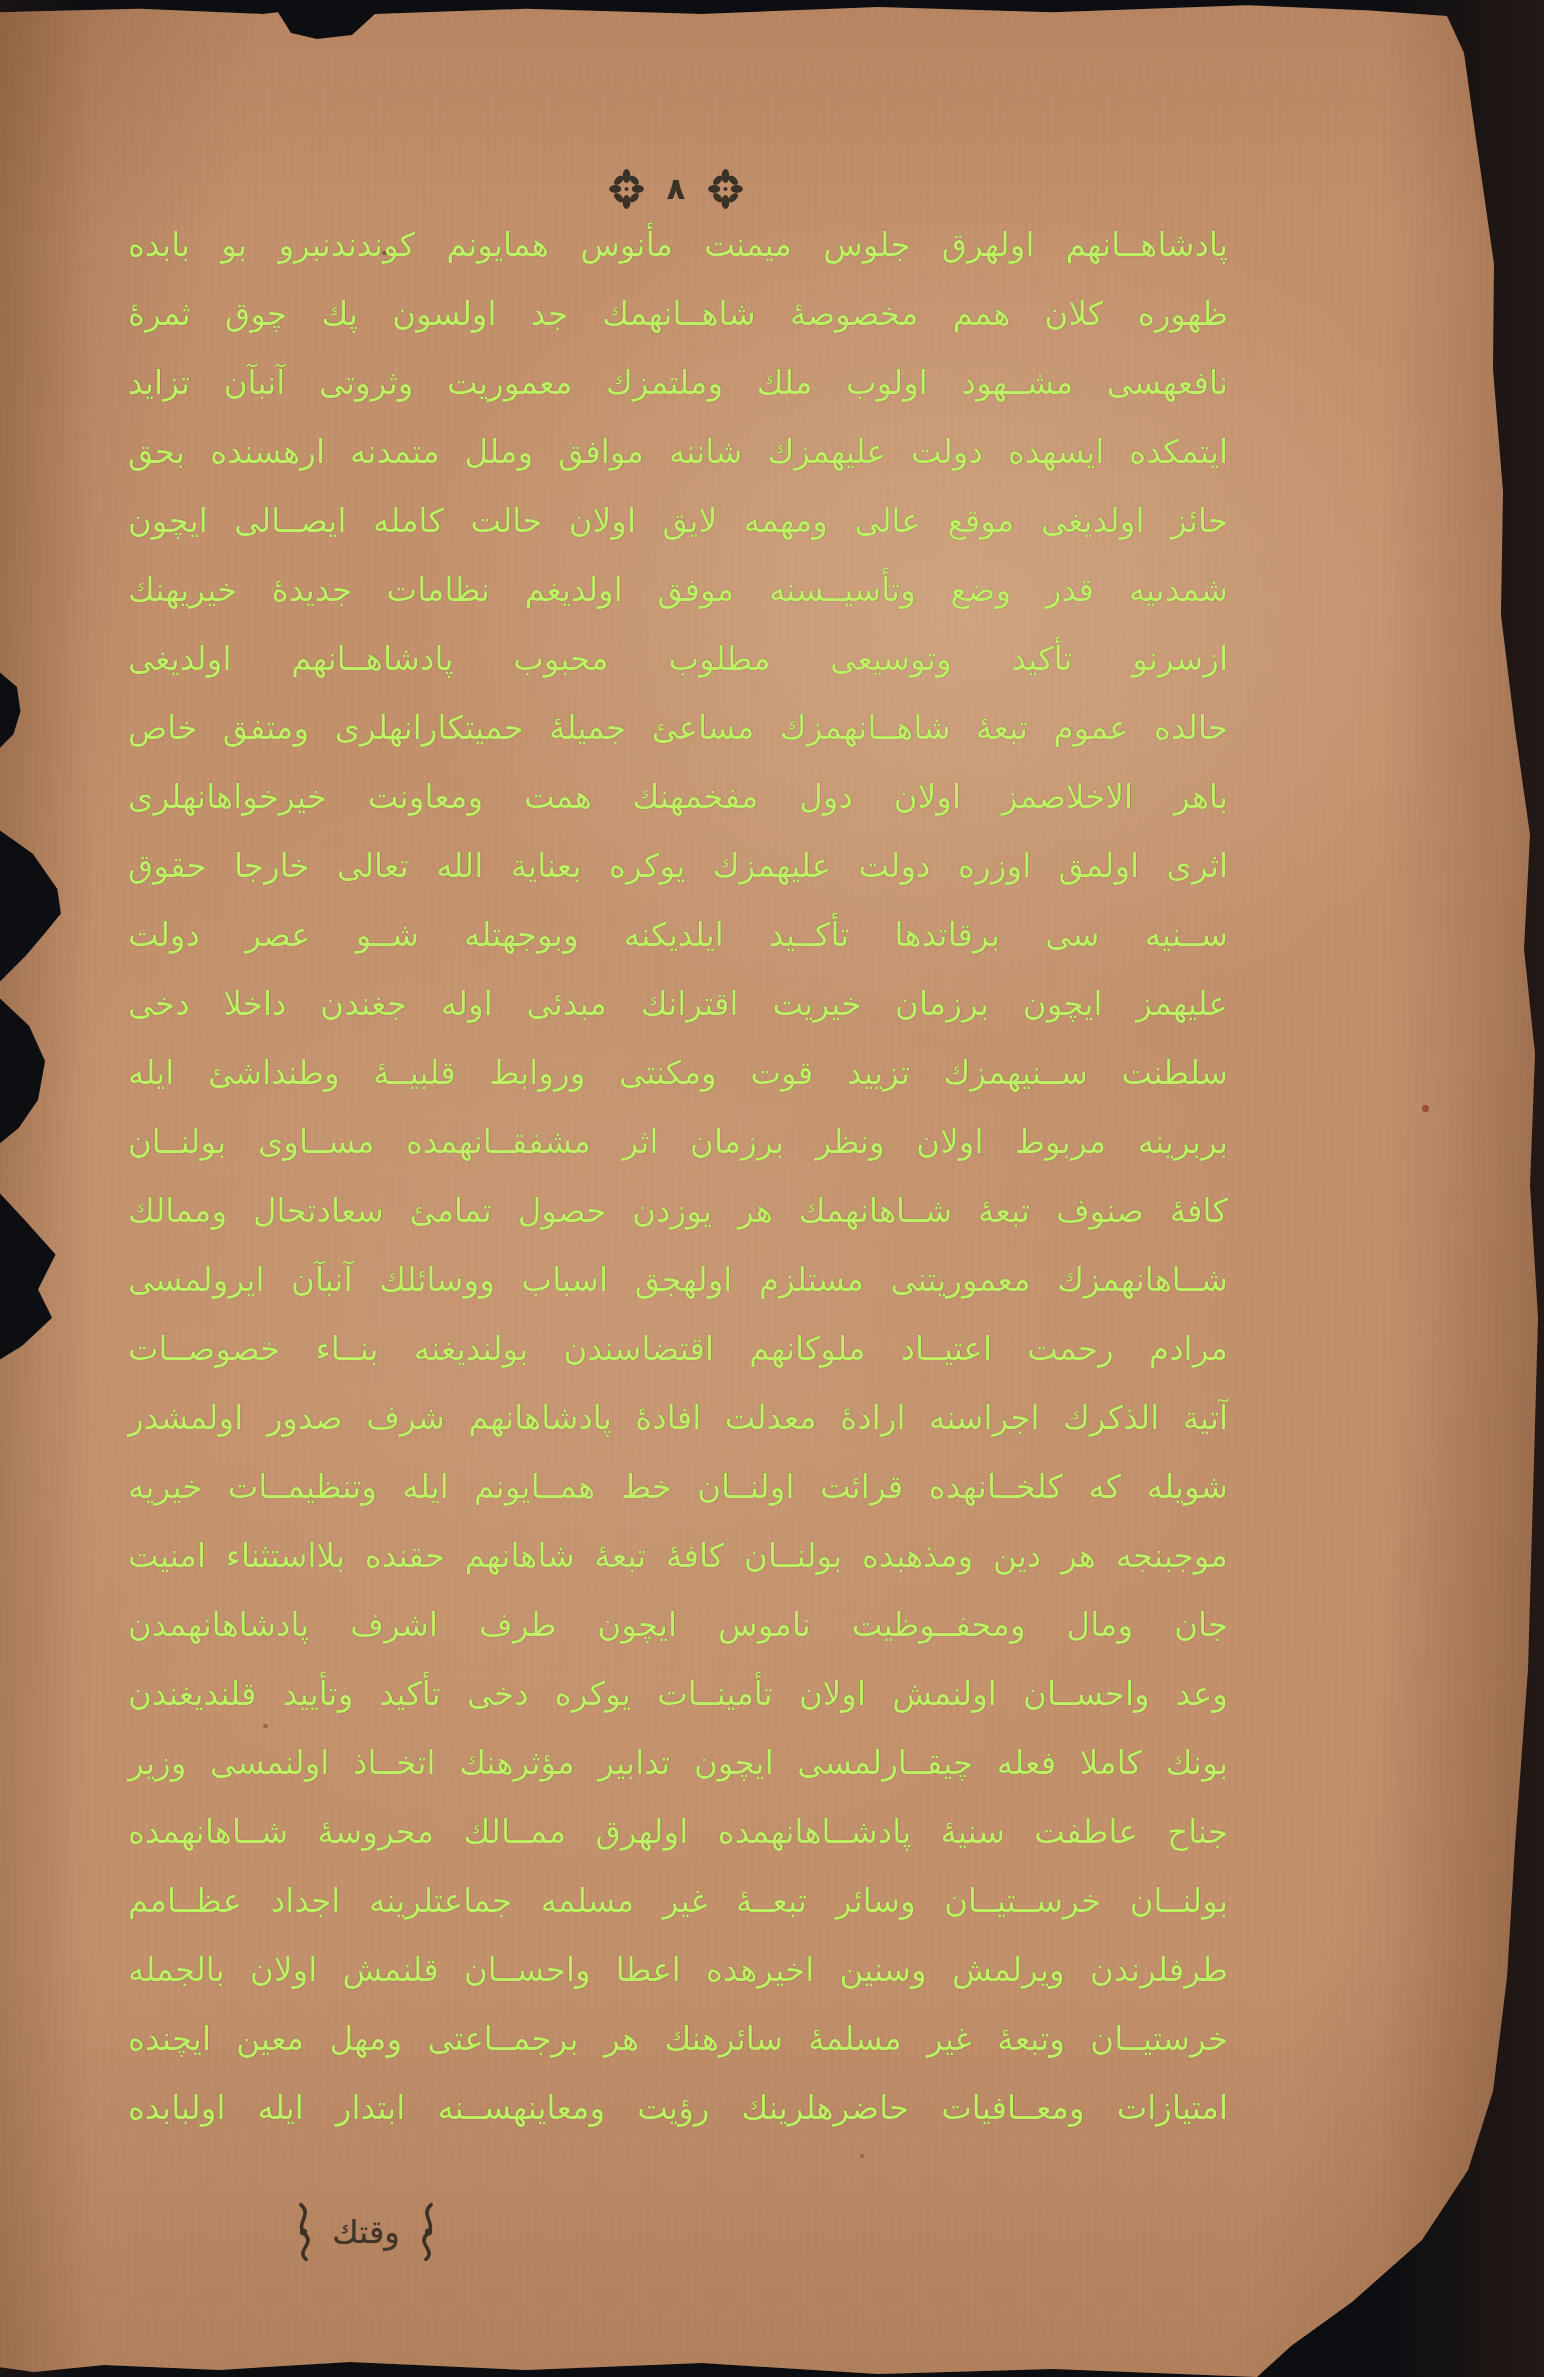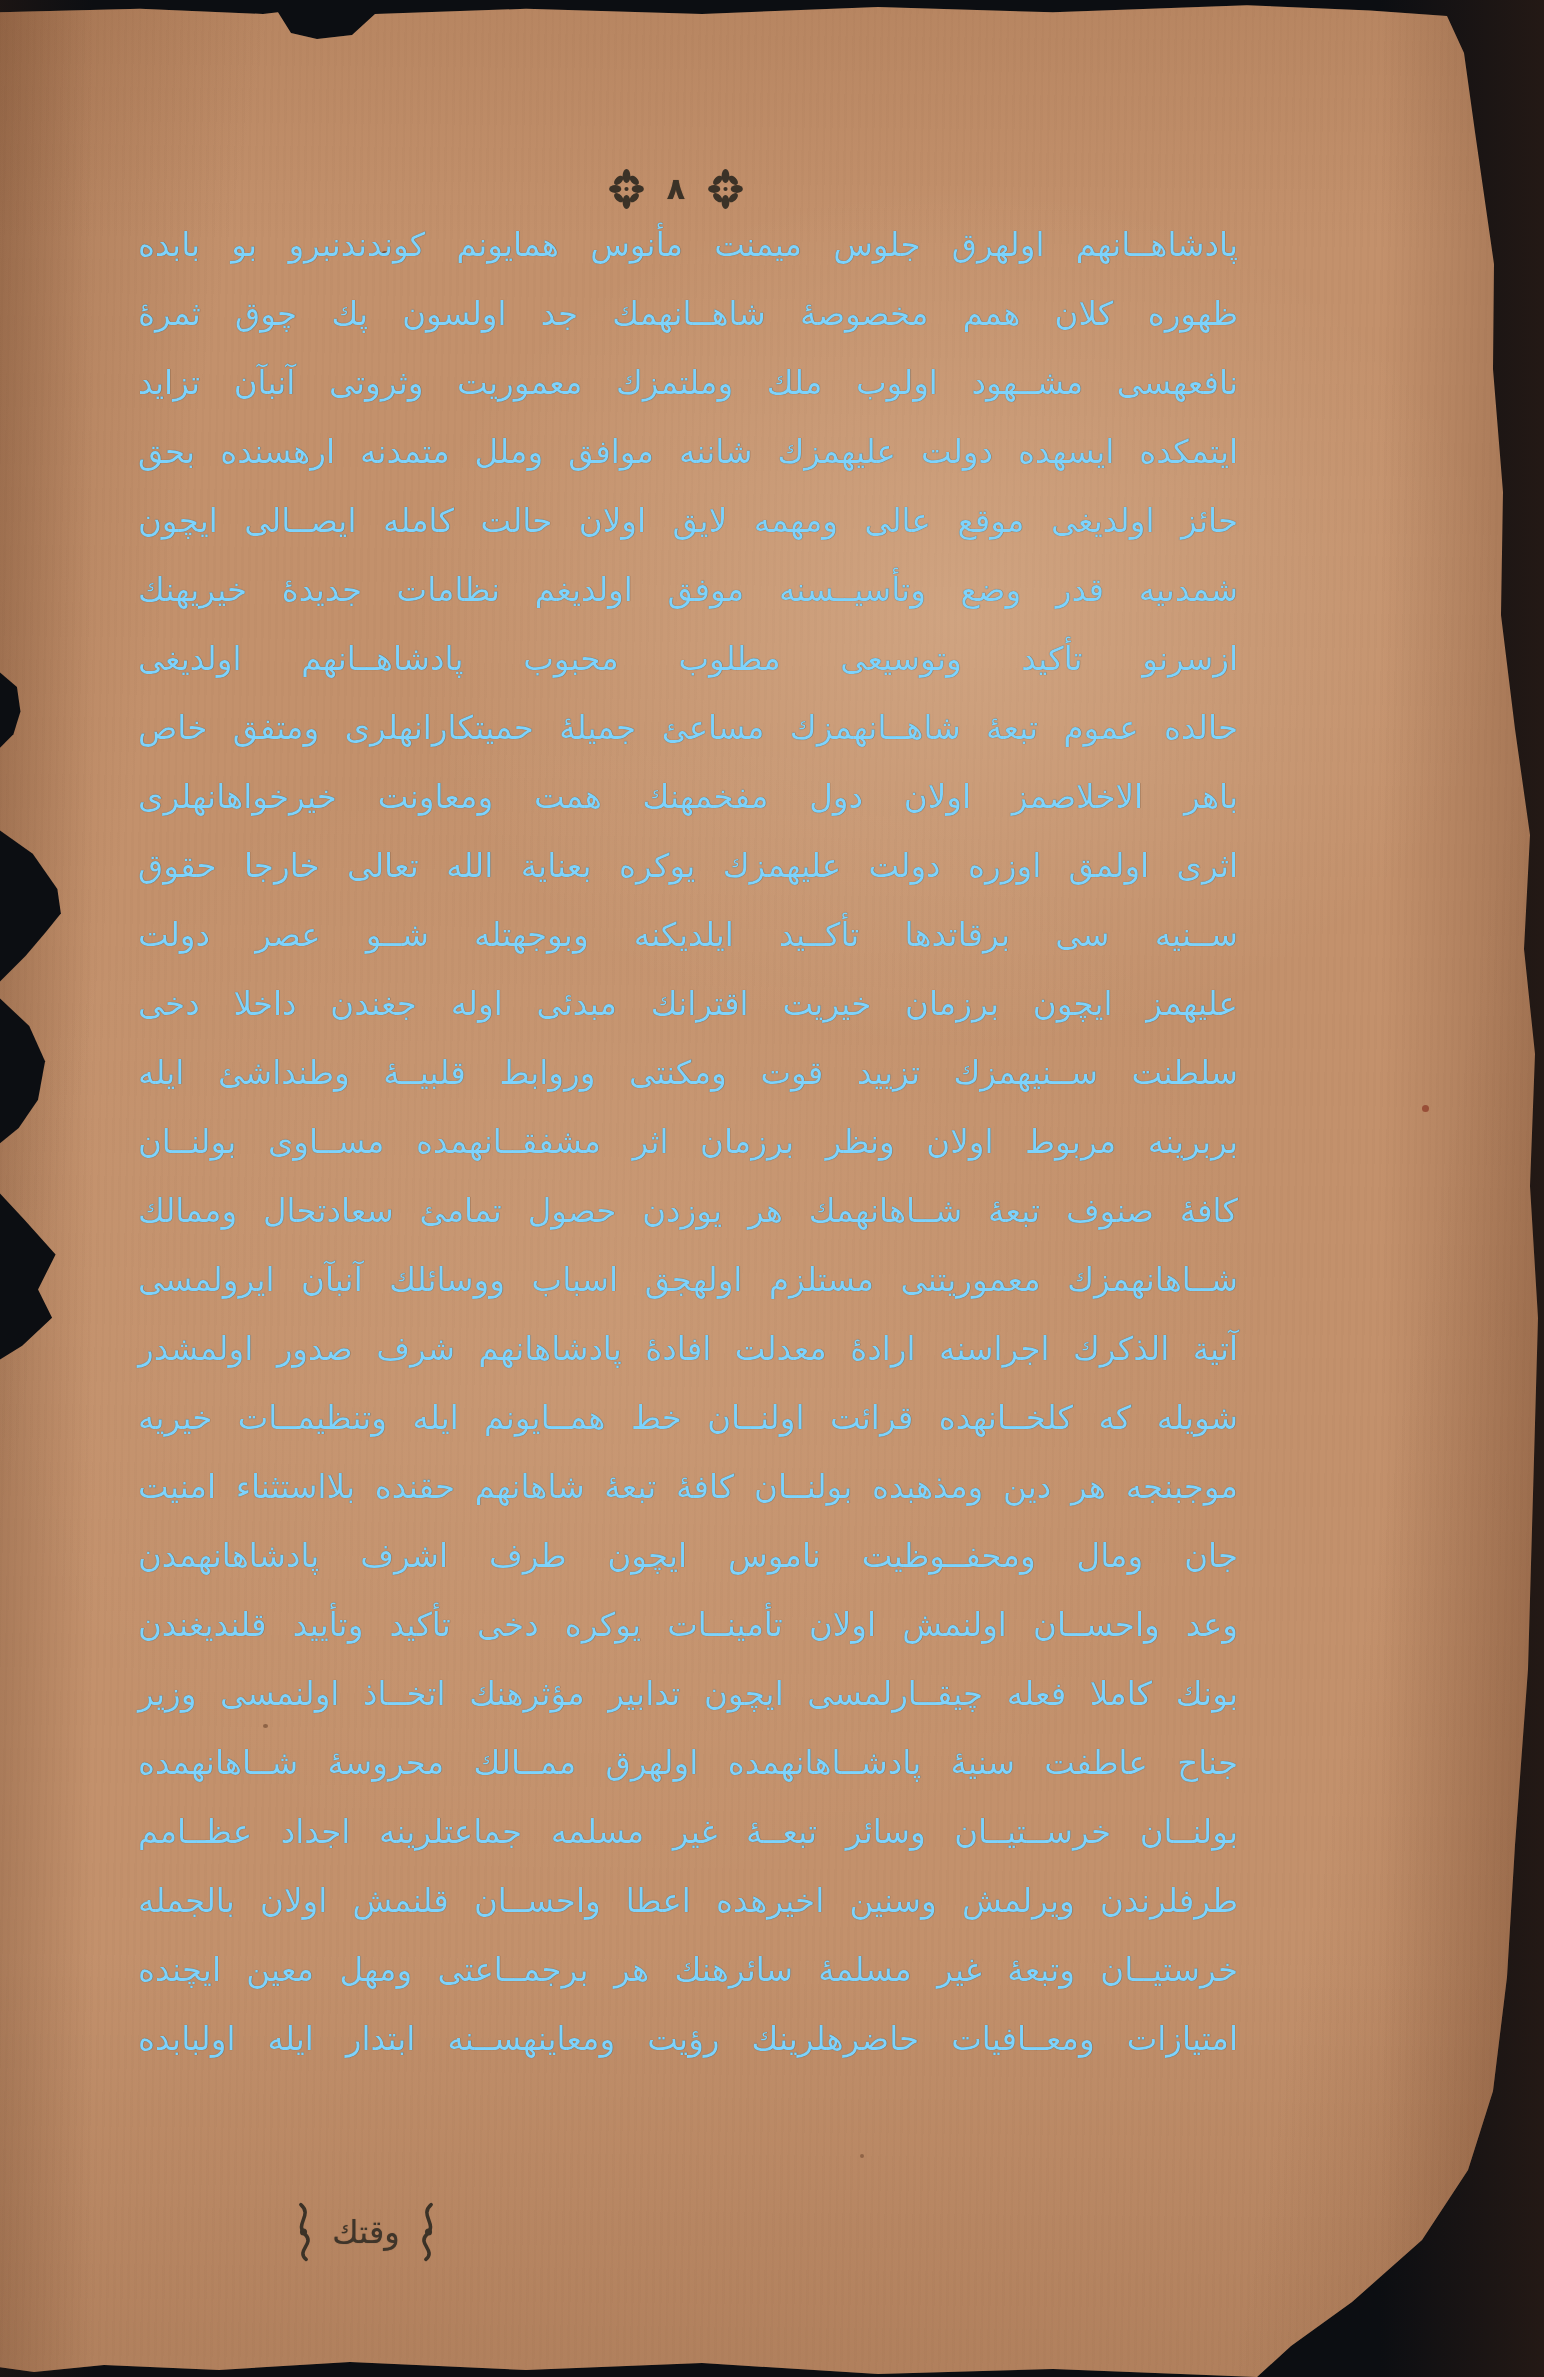--- a/index.html
+++ b/index.html
@@ -51,23 +51,23 @@
     position:absolute;left:127px;top:158px;width:1100px;height:62px;
     display:flex;align-items:center;justify-content:center;gap:23px;
   }
   #page-number{
     font-size:30px;color:#3b3227;font-weight:bold;line-height:1;
     text-shadow:0 0 0.9px rgba(55,42,28,.6);
   }
   .rosette svg{display:block;}
   
   #text-block{
-    position:absolute;left:139px;top:211px;width:1100px;
+    position:absolute;left:129px;top:211px;width:1100px;
     direction:rtl;
-    color:#7dd3fc;
+    color:#bef264;
   }
   .text-line{
     height:69px;
     font-size:32.5px;
     line-height:69px;
     white-space:nowrap;
     text-align:justify;
     text-align-last:justify;
     overflow:visible;
     text-shadow:0 0 0.9px rgba(58,45,30,.55), 0.4px 0.4px 0 rgba(58,45,30,.25);
@@ -152,20 +152,21 @@
       <div class="text-line">ازسرنو تأكيد وتوسيعى مطلوب محبوب پادشاهــانهم اولديغى</div>
       <div class="text-line">حالده عموم تبعهٔ شاهــانهمزك مساعئ جميلهٔ حميتكارانهلرى ومتفق خاص</div>
       <div class="text-line">باهر الاخلاصمز اولان دول مفخمهنك همت ومعاونت خيرخواهانهلرى</div>
       <div class="text-line">اثرى اولمق اوزره دولت عليهمزك يوكره بعناية الله تعالى خارجا حقوق</div>
       <div class="text-line">ســنيه سى برقاتدها تأكــيد ايلديكنه وبوجهتله شــو عصر دولت</div>
       <div class="text-line">عليهمز ايچون برزمان خيريت اقترانك مبدئى اوله جغندن داخلا دخى</div>
       <div class="text-line">سلطنت ســنيهمزك تزييد قوت ومكنتى وروابط قلبيــهٔ وطنداشئ ايله</div>
       <div class="text-line">بربرينه مربوط اولان ونظر برزمان اثر مشفقــانهمده مســاوى بولنــان</div>
       <div class="text-line">كافهٔ صنوف تبعهٔ شــاهانهمك هر يوزدن حصول تمامئ سعادتحال وممالك</div>
       <div class="text-line">شــاهانهمزك معموريتنى مستلزم اولهجق اسباب ووسائلك آنبآن ايرولمسى</div>
+      <div class="text-line">مرادم رحمت اعتيــاد ملوكانهم اقتضاسندن بولنديغنه بنــاء خصوصــات</div>
       <div class="text-line">آتية الذكرك اجراسنه ارادهٔ معدلت افادهٔ پادشاهانهم شرف صدور اولمشدر</div>
       <div class="text-line">شويله كه كلخــانهده قرائت اولنــان خط همــايونم ايله وتنظيمــات خيريه</div>
       <div class="text-line">موجبنجه هر دين ومذهبده بولنــان كافهٔ تبعهٔ شاهانهم حقنده بلااستثناء امنيت</div>
       <div class="text-line">جان ومال ومحفــوظيت ناموس ايچون طرف اشرف پادشاهانهمدن</div>
       <div class="text-line">وعد واحســان اولنمش اولان تأمينــات يوكره دخى تأكيد وتأييد قلنديغندن</div>
       <div class="text-line">بونك كاملا فعله چيقــارلمسى ايچون تدابير مؤثرهنك اتخــاذ اولنمسى وزير</div>
       <div class="text-line">جناح عاطفت سنيهٔ پادشــاهانهمده اولهرق ممــالك محروسهٔ شــاهانهمده</div>
       <div class="text-line">بولنــان خرســتيــان وسائر تبعــهٔ غير مسلمه جماعتلرينه اجداد عظــامم</div>
       <div class="text-line">طرفلرندن ويرلمش وسنين اخيرهده اعطا واحســان قلنمش اولان بالجمله</div>
       <div class="text-line">خرستيــان وتبعهٔ غير مسلمهٔ سائرهنك هر برجمــاعتى ومهل معين ايچنده</div>

